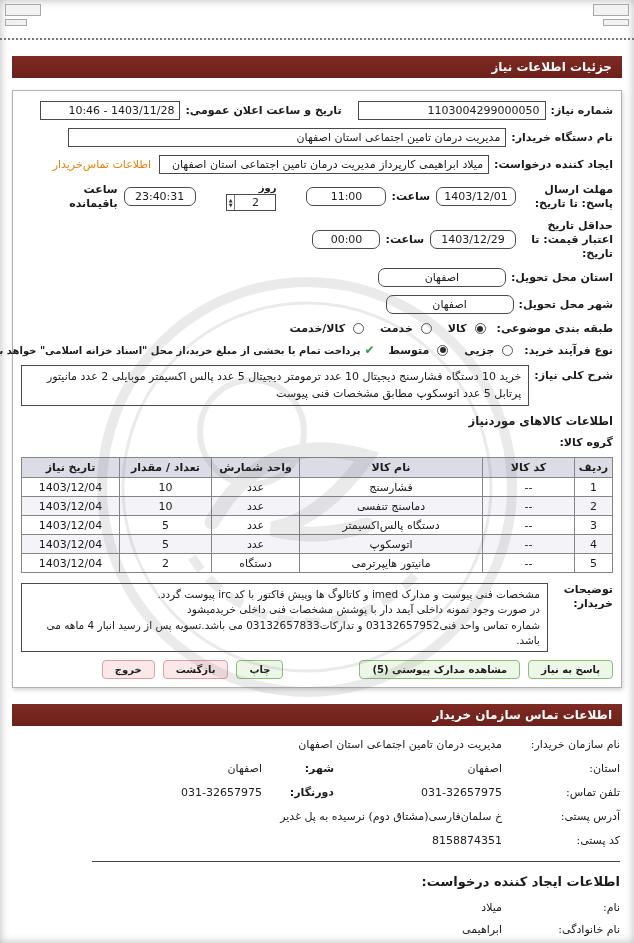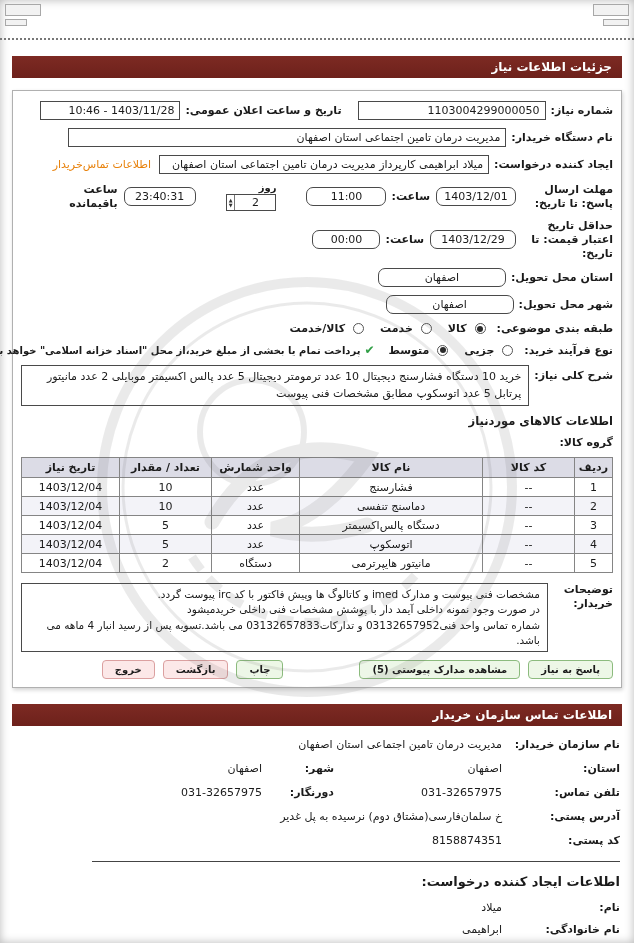--- a/index.html
+++ b/index.html
@@ -75,21 +75,21 @@
   th:nth-child(6) { width: 98px; }
   
   .btn-row { display: flex; align-items: center; gap: 8px; margin-top: 6px; }
   .btn { border-radius: 4px; font-size: 10px; font-weight: bold; padding: 3px 12px; font-family: inherit; cursor: pointer; color: #1a1a1a; white-space: nowrap; }
   .btn.green { background: var(--green-btn-bg, #edf7e7); border: 1px solid var(--green-btn-border, #8cbb7e); }
   .btn.pink  { background: var(--pink-btn-bg, #fce8e8);  border: 1px solid var(--pink-btn-border, #dba0a0); }
   .btn-spacer { width: 60px; }
   
   .contact { margin: 12px 14px 0 14px; font-size: 11px; }
   .crow { display: flex; align-items: baseline; margin-bottom: 11px; }
-  .clbl  { font-weight: bold; width: 118px; flex: 0 0 auto; }
+  .clbl  { font-weight: normal; width: 118px; flex: 0 0 auto; }
   .clbl2 { font-weight: bold; width: 72px;  flex: 0 0 auto; }
   .cval  {}
   .cval.w { width: 168px; flex: 0 0 auto; }
   .divider { border-top: 1px solid #444; width: 528px; margin: 14px 0 12px auto; }
   .sec-title2 { font-weight: bold; font-size: 13px; margin-bottom: 12px; }
   .crow.tight { margin-bottom: 9px; }
   
   .watermark {
     position: absolute; top: 272px; left: 92px;
     width: 430px; height: 430px;

